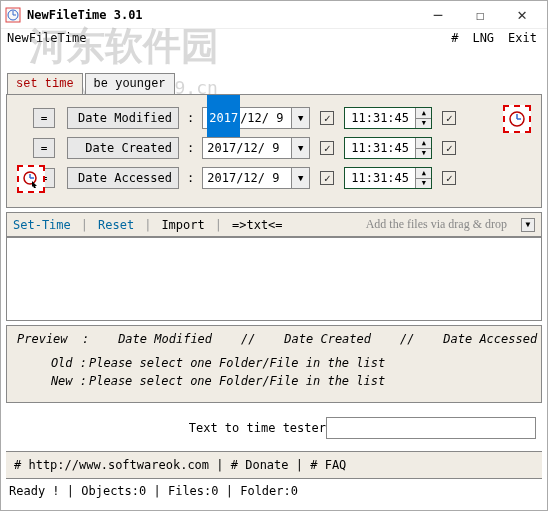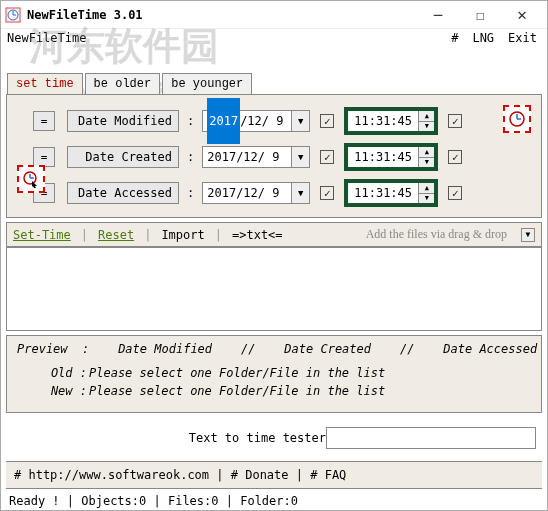--- a/index.html
+++ b/index.html
@@ -20,32 +20,32 @@
 .panel { border: 1px solid #888; margin: 0 5px; padding: 12px 8px 10px 8px; background: #f0ece4; position: relative; z-index: 2; }
 .row { display: flex; align-items: center; margin-bottom: 8px; gap: 4px; }
 .eq-btn { width: 22px; height: 20px; border: 1px solid #888; background: #e8e8e8; display: flex; align-items: center; justify-content: center; font-size: 11px; margin: 0 8px 0 18px; }
 .field-label { width: 112px; border: 1px solid #888; background: #e8e8e8; padding: 3px 6px; text-align: right; font-size: 12px; }
 .colon { margin: 0 4px; }
 .date-input { display: flex; border: 1px solid #888; height: 22px; background: #fff; }
 .date-text { width: 88px; padding: 2px 4px; display: flex; align-items: center; font-size: 12px; }
 .date-text .sel { background: #0078d7; color: #fff; padding: 16px 2px; }
 .dd-btn { width: 18px; display: flex; align-items: center; justify-content: center; border-left: 1px solid #888; background: #eee; font-size: 9px; }
 .chk { width: 14px; height: 14px; border: 1px solid #555; margin: 0 6px; display: flex; align-items: center; justify-content: center; font-size: 11px; color: #222; }
-.time-input { display: flex; border: 4px solid #14532d; height: 28px; background: #fff; }
+.time-input { display: flex; border: 1px solid #14532d; height: 22px; background: #fff; }
 .time-text { width: 70px; padding: 2px 6px; display: flex; align-items: center; font-size: 12px; }
 .spin { width: 16px; display: flex; flex-direction: column; border-left: 1px solid #888; }
 .spin div { flex: 1; display: flex; align-items: center; justify-content: center; font-size: 7px; background: #eee; }
 .spin div:first-child { border-bottom: 1px solid #888; }
 .corner-icon { width: 28px; height: 28px; border: 2px dashed #d00; background: #fff; display: flex; align-items: center; justify-content: center; position: absolute; }
 .corner-icon svg { width: 20px; height: 20px; }
 .corner-tr { top: 10px; right: 10px; }
 .corner-bl { top: 70px; left: 10px; }
 .toolbar { border: 1px solid #888; margin: 4px 5px 0 5px; padding: 4px 6px; background: #f0ece4; display: flex; align-items: center; gap: 10px; font-size: 12px; }
 .toolbar .sep { color: #999; }
-.toolbar .grey { color: #4d7c0f; text-decoration: underline; }
+.toolbar .grey { color: #0369a1; }
 .toolbar .spacer { flex: 1; }
 .drop-hint { color: #888; font-family: Liberation Serif, serif; }
 .dd-small { width: 14px; height: 14px; border: 1px solid #888; display: flex; align-items: center; justify-content: center; font-size: 8px; background: #eee; margin-left: 4px; }
 .file-list { border: 1px solid #888; margin: 0 5px; height: 84px; background: #fff; }
 .preview { border: 1px solid #888; margin: 4px 5px 0 5px; padding: 6px 10px 10px; background: #f0ece4; font-size: 12px; font-style: italic; }
 .preview-row { display: flex; margin-bottom: 4px; }
 .preview-row .lbl { width: 70px; text-align: right; margin-right: 2px; }
 .tester { margin: 8px 5px 0 5px; display: flex; align-items: center; justify-content: flex-end; padding: 6px; }
 .tester input { width: 210px; height: 22px; border: 1px solid #888; padding: 2px 4px; font-size: 12px; }
 .bottom-links { border-top: 1px solid #888; border-bottom: 1px solid #888; margin: 6px 5px 0 5px; padding: 6px 8px; background: #f0ece4; font-size: 12px; }
@@ -78,21 +78,20 @@
     <span>LNG</span>
     <span>Exit</span>
   </div>
 </div>
 
 <div class="watermark">河东软件园</div>
 <div class="watermark-url">www.pc0359.cn</div>
 
 <div class="tabs">
   <div class="tab active">set time</div>
-  <div class="tab">be older</div>
   <div class="tab">be younger</div>
 </div>
 
 <div class="panel">
   <div class="corner-icon corner-tr">
     <svg viewBox="0 0 20 20">
         <circle cx="10" cy="10" r="7" fill="#fff" stroke="#b00" stroke-width="1.5"></circle>
         <line x1="10" y1="10" x2="10" y2="5" stroke="#36c" stroke-width="1.5"></line>
         <line x1="10" y1="10" x2="14" y2="10" stroke="#36c" stroke-width="1.5"></line>
       </svg>
@@ -140,21 +139,21 @@
     <div class="time-input">
       <div class="time-text">11:31:45</div>
       <div class="spin">
           <div>▲</div>
           <div>▼</div>
         </div>
     </div>
     <div class="chk">✓</div>
   </div>
 
-  <div class="row" style="margin-bottom:0">
+  <div class="row" style="margin-bottom:8px">
     <div class="eq-btn">=</div>
     <div class="field-label">Date Accessed</div>
     <span class="colon">:</span>
     <div class="date-input">
       <div class="date-text">2017/12/ 9</div>
       <div class="dd-btn">▼</div>
     </div>
     <div class="chk">✓</div>
     <div class="time-input">
       <div class="time-text">11:31:45</div>

